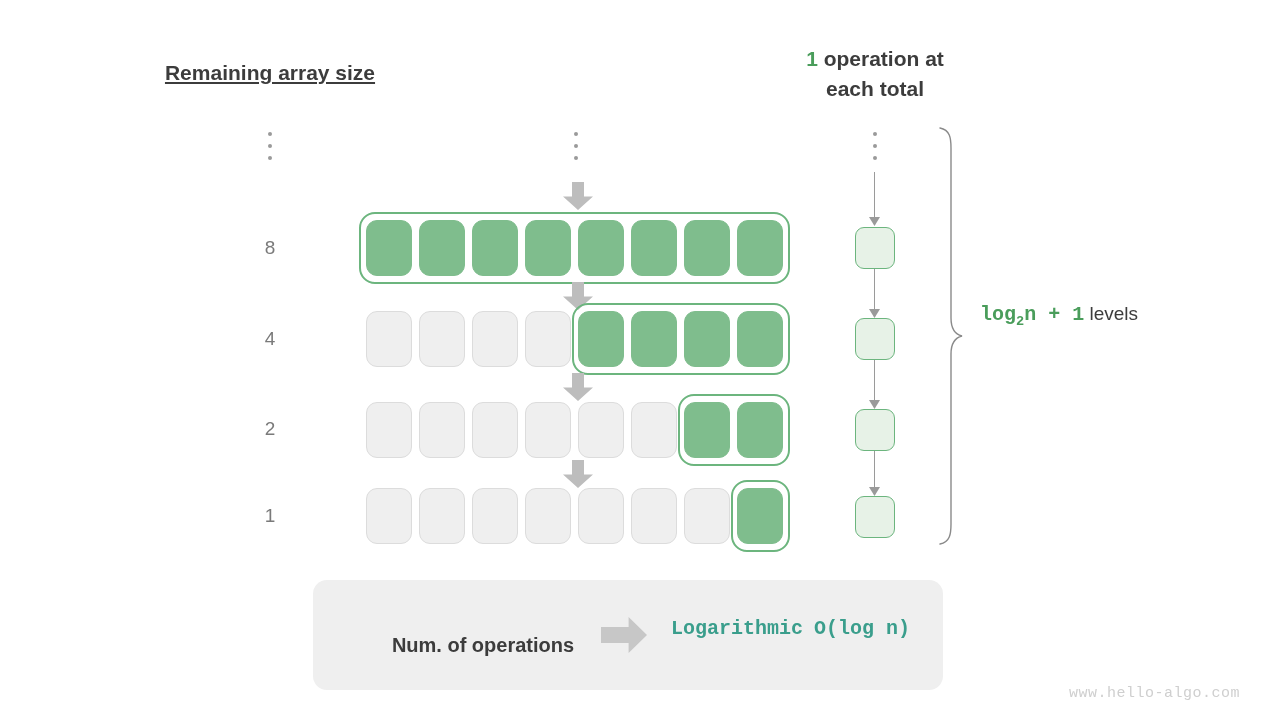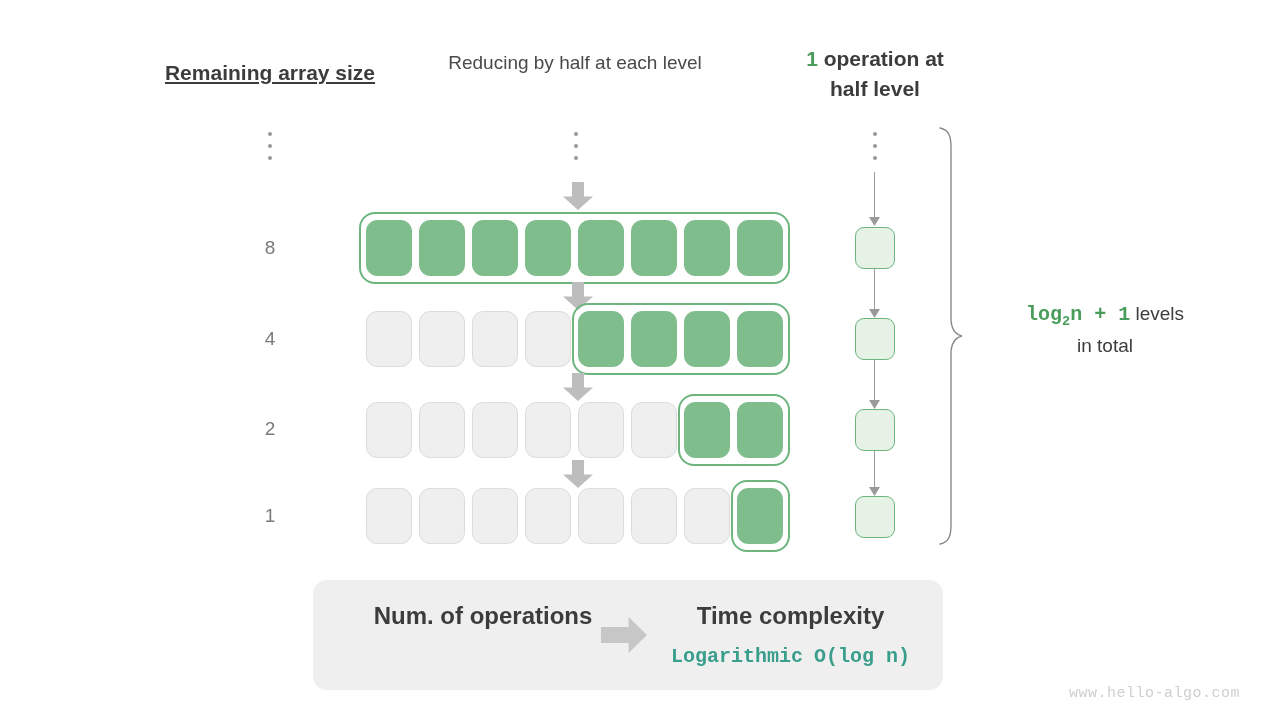--- a/index.html
+++ b/index.html
@@ -144,21 +144,21 @@
     left: 869px;
   }
 
   
   #brace { position: absolute; left: 938px; top: 126px; }
   #levels-note {
     position: absolute;
     left: 980px;
     top: 300px;
     width: 250px;
-    text-align: center;
+    text-align: left;
     line-height: 1.45;
   }
   .mono-green {
     font-family: "Liberation Mono", monospace;
     font-weight: bold;
     font-size: 20px;
     color: #4a9d5b;
   }
   .note-plain { font-size: 19px; color: #3c3c3c; }
   sub { font-size: 0.68em; }
@@ -172,24 +172,25 @@
     height: 110px;
     background: #efefef;
     border-radius: 14px;
   }
   .sum-col {
     position: absolute;
     top: 22px;
     text-align: center;
   }
   .sum-title {
-    font-size: 24px;
+    font-size: 20px;
     font-weight: bold;
     color: #3c3c3c;
     white-space: nowrap;
+    margin-top: 32px;
   }
   .sum-value {
     margin-top: 14px;
     font-size: 20px;
     white-space: nowrap;
   }
   .teal-sans {
     font-family: Liberation Mono, monospace;
     font-weight: bold;
     color: #3a9e8c;
@@ -212,26 +213,25 @@
   }
 </style>
 </head>
 <body>
 
 <div class="hdr" id="hdr-left">
   <div class="hdr-bold">Remaining array size</div>
 </div>
 
 <div class="hdr" id="hdr-mid">
-  <div class="hdr-sub">Reducing by half at each level</div>
 </div>
 
 <div class="hdr" id="hdr-right">
   <div class="hdr-bold"><span class="green-accent">1</span><span> operation at</span></div>
-  <div class="hdr-bold" style="margin-top:4px;">half level</div>
+  <div class="hdr-bold" style="margin-top:4px;">each total</div>
 </div>
 
 <div class="vdots" style="left:265px; top:132px;">
   <span></span>
   <span></span>
   <span></span>
 </div>
 <div class="size-label" style="top:237px;">8</div>
 <div class="size-label" style="top:328px;">4</div>
 <div class="size-label" style="top:418px;">2</div>
@@ -322,29 +322,27 @@
 <div class="op-box" style="top:496px;"></div>
 
 <svg id="brace" width="26" height="420" viewBox="0 0 26 420">
   <path d="M2 2 C 12 4, 13 12, 13 22 L 13 192 C 13 202, 16 208, 24 210 C 16 212, 13 218, 13 228 L 13 398 C 13 408, 12 416, 2 418" fill="none" stroke="#8a8a8a" stroke-width="1.4" stroke-linecap="round"></path>
 </svg>
 
 <div id="levels-note">
   <div>
     <span class="mono-green"><span>log</span><sub>2</sub><span>n + 1</span></span><span class="note-plain"> levels</span>
   </div>
-  <div class="note-plain">in total</div>
 </div>
 
 <div id="summary">
   <div class="sum-col" style="left:30px; width:280px;">
     <div class="sum-title">Num. of operations</div>
   </div>
 
   <div class="block-arrow-right" style="left:288px; top:37px;"></div>
 
   <div class="sum-col" style="left:340px; width:275px;">
-    <div class="sum-title">Time complexity</div>
     <div class="sum-value"><span class="teal-sans">Logarithmic</span>&nbsp;&nbsp;<span class="teal-mono">O(log n)</span></div>
   </div>
 </div>
 
 <div id="watermark">www.hello-algo.com</div>
 
 </body></html>

